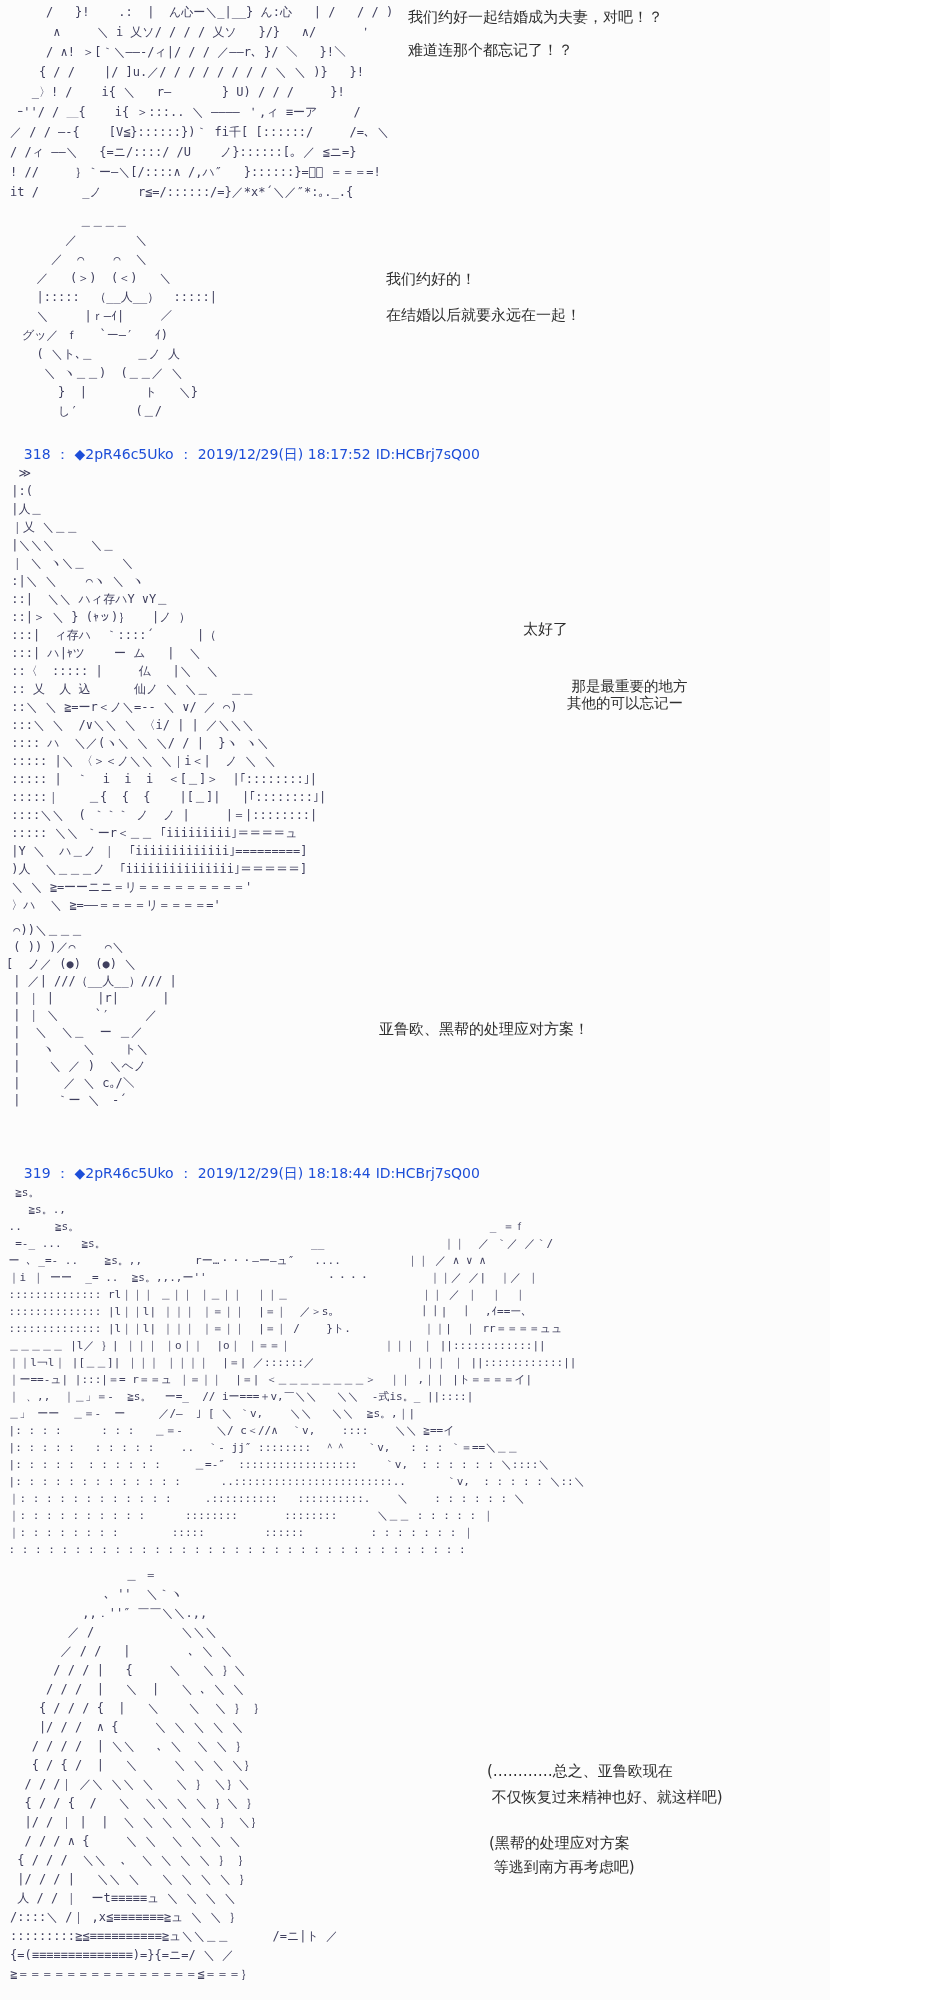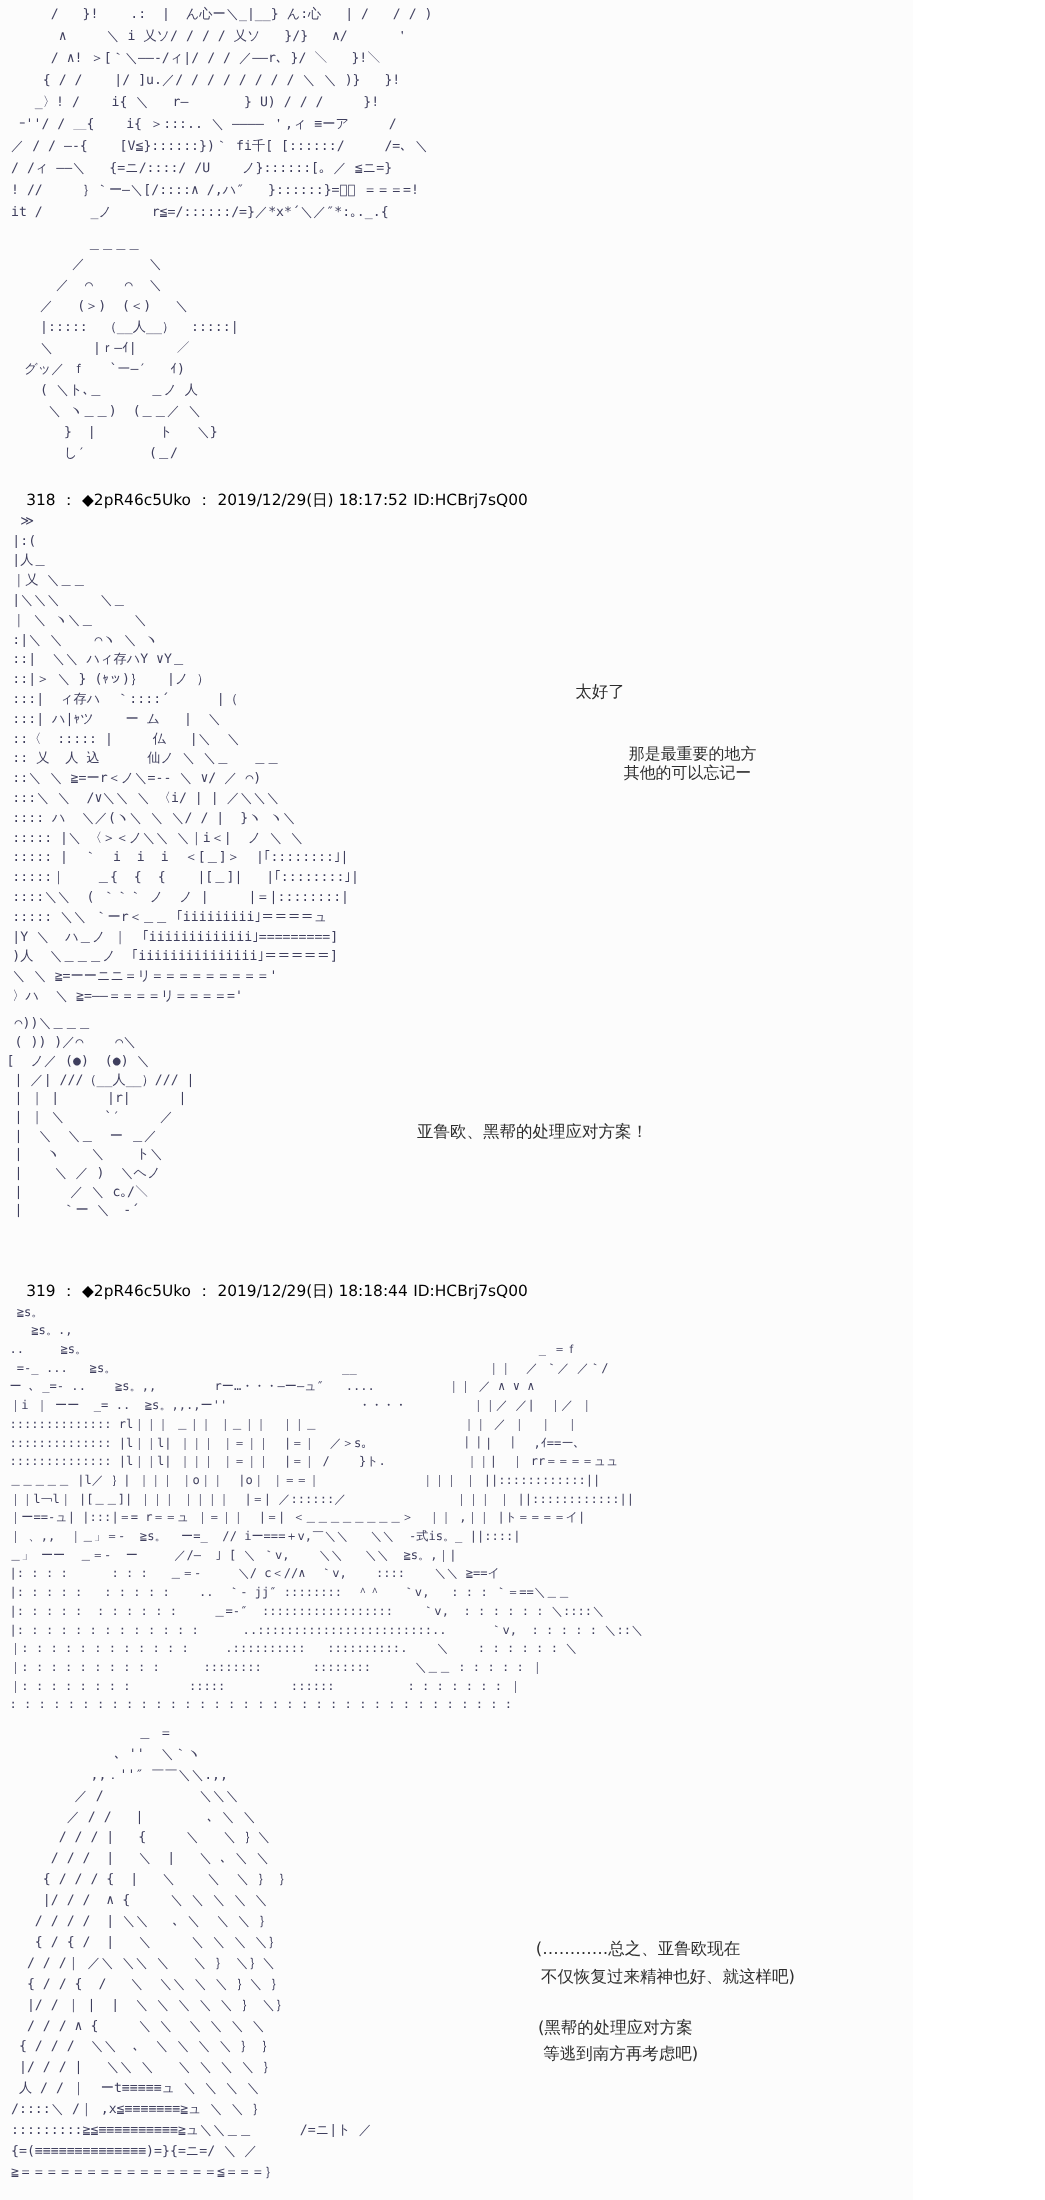--- a/index.html
+++ b/index.html
@@ -23,21 +23,21 @@
   .bubble {
     position: absolute;
     white-space: pre;
     font-size: 15px;
     color: #2e2e2e;
     font-family: "DejaVu Sans", "Liberation Sans", sans-serif;
   }
   .post-header {
     position: absolute;
     font-size: 14px;
-    color: #000000;
+    color: #1d4ed8;
     white-space: pre;
   }
   .post-header span { margin-right: 5px; }
   .lh33 { line-height: 33px; }
   .lh36 { line-height: 36px; }
   .lh17 { line-height: 17px; margin-left: 48px; }
   .lh26 { line-height: 26px; }
   .lh24 { line-height: 24px; }
 </style>
 </head>
@@ -49,33 +49,37 @@
       ∧     ＼ i 乂ソ/ / / / 乂ソ   }/}   ∧/      ＇
      / ∧! ＞[｀＼――-/ィ|/ / / ／――r､ }/ ＼   }!＼
     { / /    |/ ]u.／/ / / / / / / / ＼ ＼ )}   }!
    _〉! /    i{ ＼   r―       } U) / / /     }!
  ｰ''/ / ＿{    i{ ＞:::.. ＼ ―――― ＇,ィ ≡ーア     /
 ／ / / ―-{    [V≦}::::::})｀ fi千[ [::::::/     /=､ ＼
 / /ィ ――＼   {=ニ/::::/ /U    ノ}::::::[｡ ／ ≦ニ=}
 ! //     ｝｀ー―＼[/::::∧ /,ハ″   }::::::}=ﾟ｡ ＝＝＝=!
 it /      _ノ     r≦=/::::::/=}／*x*´＼／″*:｡._.{</pre>
 
+  <div class="bubble lh33" style="left:408px; top:1px;">我们约好一起结婚成为夫妻，对吧！？
+难道连那个都忘记了！？</div>
 
   <pre class="aa" style="left:22px; top:212px; font-size:12px; line-height:19px;">        ＿＿＿＿
       ／        ＼
     ／  ⌒    ⌒  ＼
   ／   (＞)  (＜)   ＼
   |:::::  （__人__）  :::::|
   ＼     |ｒ―ｲ|     ／
 グッ／ ｆ   `ー―′   ｲ)
   ( ＼ト､＿      ＿ノ 人
    ＼ ヽ＿＿)  (＿＿／ ＼
      }  |        ト   ＼}
      し′        (＿/</pre>
 
+  <div class="bubble lh36" style="left:386px; top:261px;">我们约好的！
+在结婚以后就要永远在一起！</div>
 
   <div class="post-header" style="left:6px; top:430px;">
     <span>318</span><span>：</span><span>◆2pR46c5Uko</span><span>：</span><span>2019/12/29(日) 18:17:52</span><span>ID:HCBrj7sQ00</span>
   </div>
 
   <pre class="aa" style="left:4px; top:464px; font-size:12px; line-height:18px;">  ≫
  |:(
  |人＿
  ｜乂 ＼＿＿
  |＼＼＼     ＼＿

